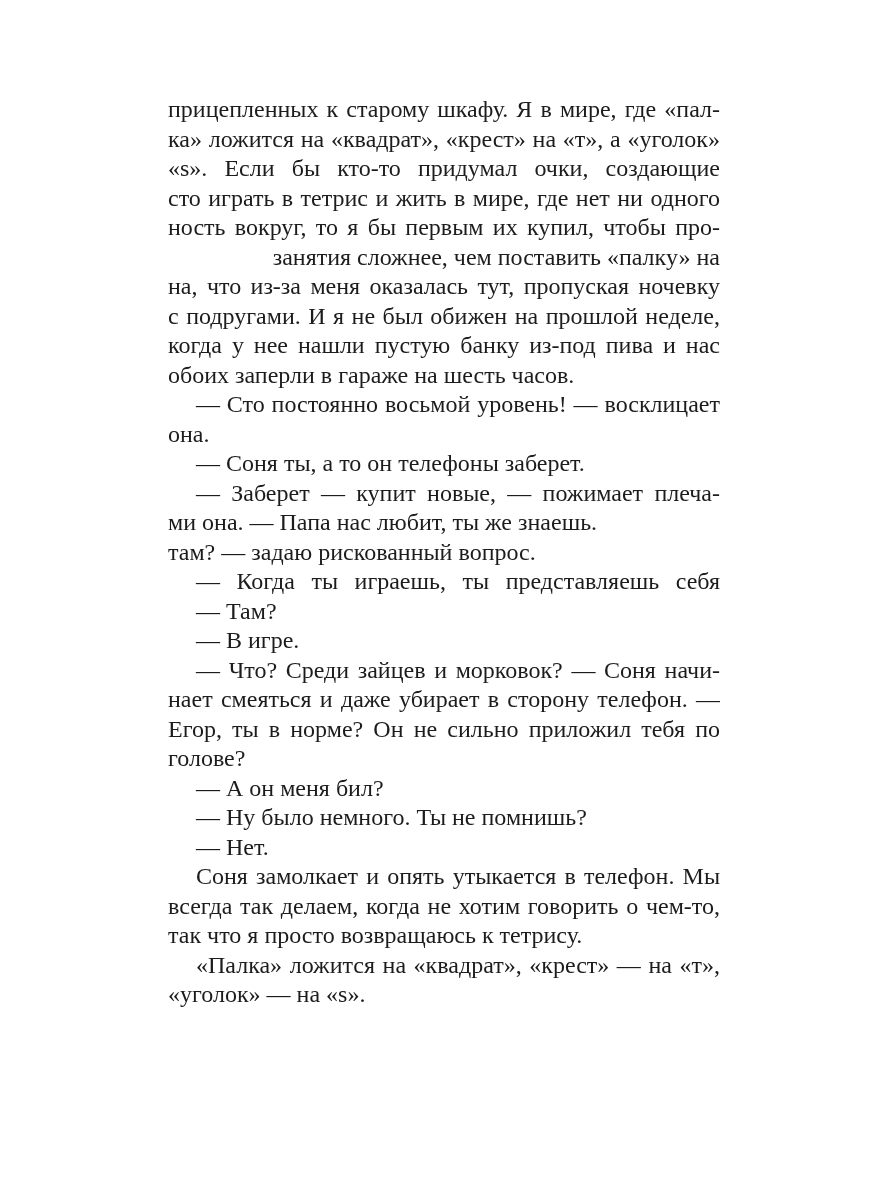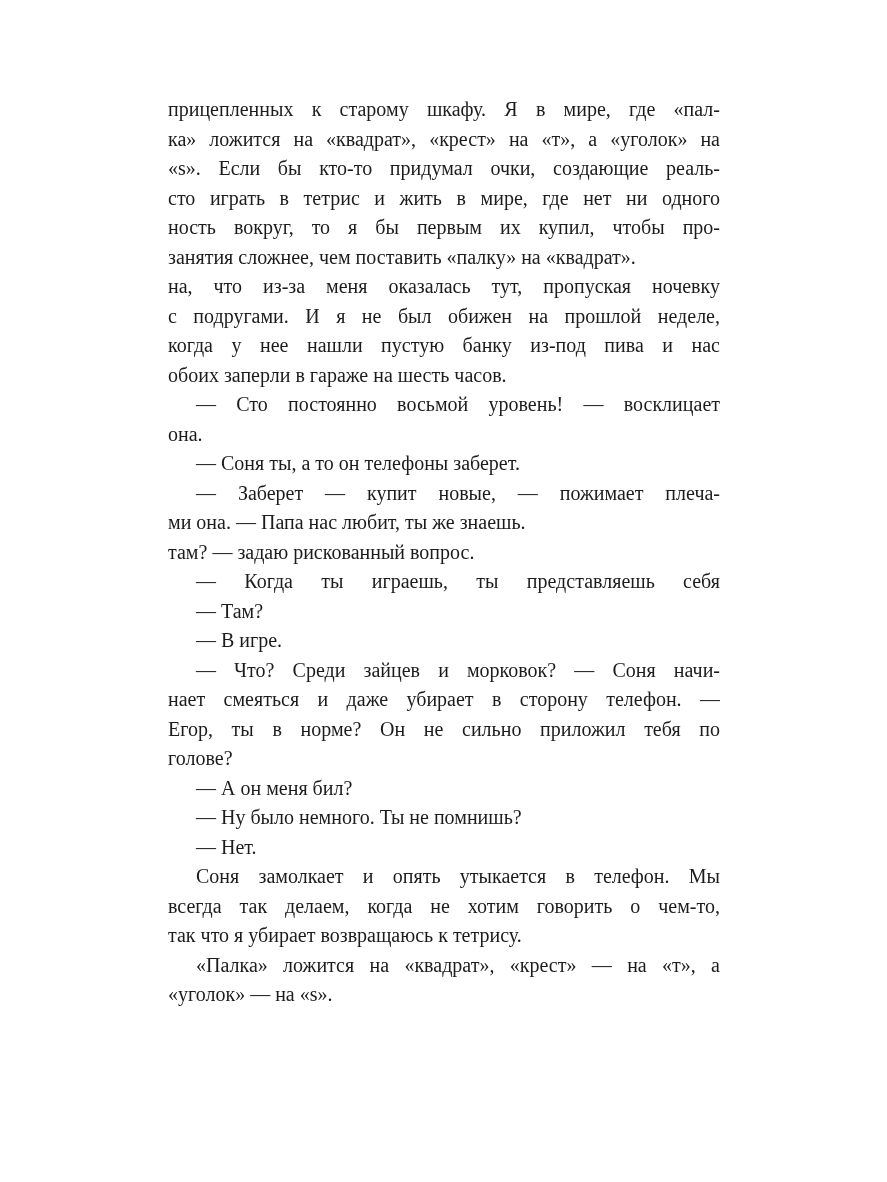--- a/index.html
+++ b/index.html
@@ -13,21 +13,21 @@
     height: 1182px;
     background: #ffffff;
     overflow: hidden;
   }
   .text-block {
     position: absolute;
     left: 168px;
     top: 95px;
     width: 552px;
     font-family: "Liberation Serif", "DejaVu Serif", serif;
-    font-size: 20px;
+    font-size: 24px;
     line-height: 29.5px;
     color: #1c1c1c;
   }
   .paragraph { margin: 0; padding: 0; }
   .line {
     height: 29.5px;
     white-space: normal;
     overflow: hidden;
   }
   .line.j {
@@ -93,20 +93,20 @@
       </div>
       <div class="paragraph">
         <div class="line l ind">— Ну было немного. Ты не помнишь?</div>
       </div>
       <div class="paragraph">
         <div class="line l ind">— Нет.</div>
       </div>
       <div class="paragraph">
         <div class="line j ind">Соня замолкает и опять утыкается в телефон. Мы</div>
         <div class="line j">всегда так делаем, когда не хотим говорить о чем-то,</div>
-        <div class="line l">так что я убирает возвращаюсь к тетрису.</div>
+        <div class="line l">так что я просто возвращаюсь к тетрису.</div>
       </div>
       <div class="paragraph">
         <div class="line j ind">«Палка» ложится на «квадрат», «крест» — на «т», а</div>
         <div class="line l">«уголок» — на «s».</div>
       </div>
     </div>
 </div>
 
 </body></html>

